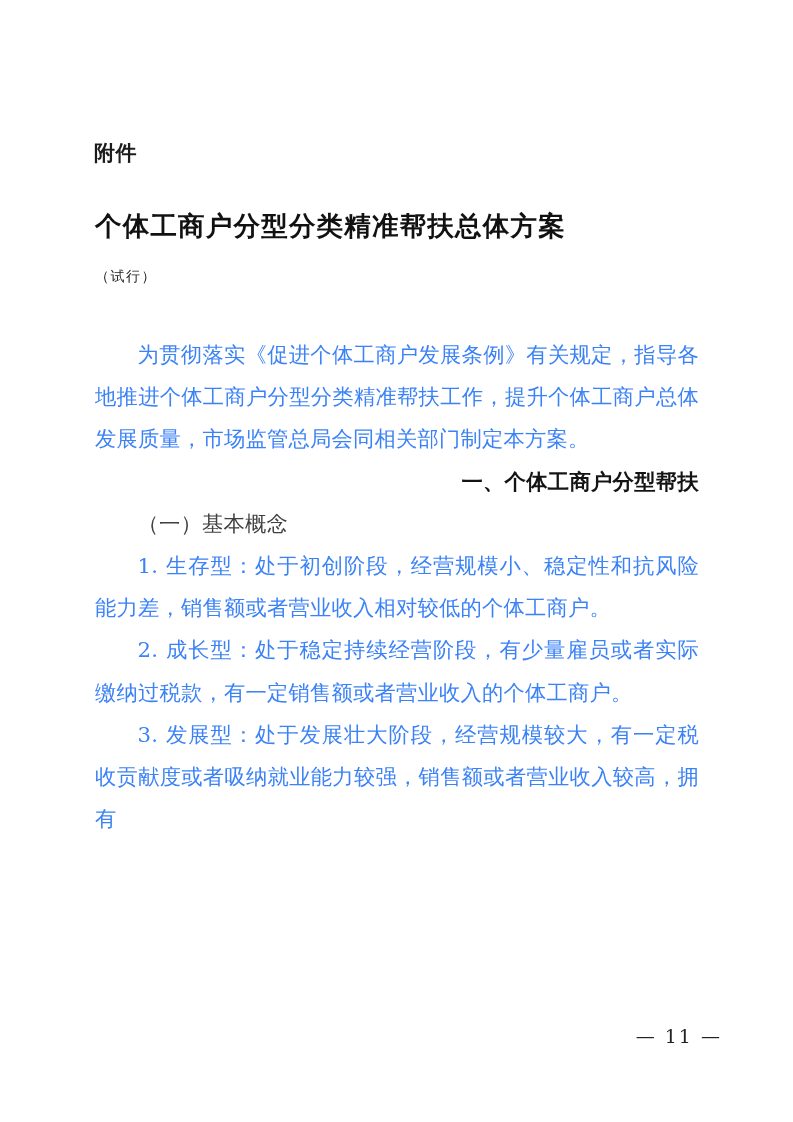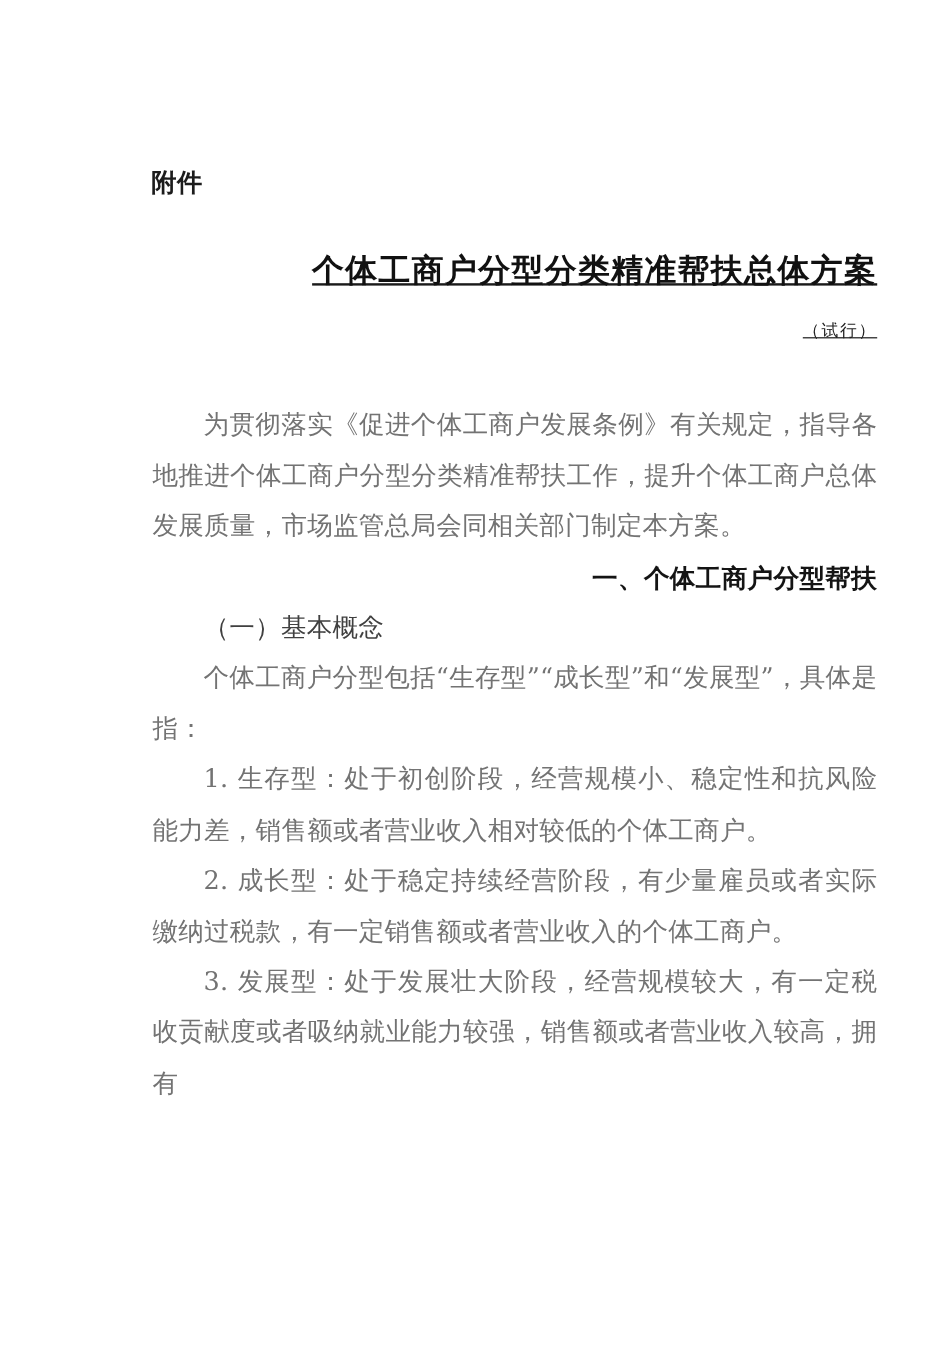--- a/index.html
+++ b/index.html
@@ -16,21 +16,20 @@
     color: #1a1a1a;
     -webkit-font-smoothing: antialiased;
   }
 
   .page {
     position: absolute;
     inset: 0;
     width: 705px;
     height: 1122px;
     background: #ffffff;
-    margin-left: 32px;
   }
 
   
   .attach-label {
     position: absolute;
     left: 94px;
     top: 138px;
     font-family: "Liberation Sans", sans-serif;
     font-weight: bold;
     font-size: 21px;
@@ -39,22 +38,21 @@
     line-height: 30px;
     white-space: nowrap;
   }
 
   
   .title-block {
     position: absolute;
     left: 95px;
     top: 206px;
     width: 604px;
-    text-align: right;
-    text-decoration: underline;
+    text-align: left;
   }
   .doc-title {
     font-family: "DejaVu Serif", "Liberation Serif", serif;
     font-weight: bold;
     font-size: 26.5px;
     letter-spacing: 1.2px;
     color: #111111;
     line-height: 40px;
     white-space: nowrap;
   }
@@ -73,21 +71,21 @@
     position: absolute;
     left: 95px;
     top: 334px;
     width: 604px;
   }
 
   .para {
     font-family: "DejaVu Serif", "Liberation Serif", serif;
     font-size: 21.3px;
     line-height: 42.2px;
-    color: #737373;
+    color: #3b82f6;
     text-align: justify;
     text-justify: inter-character;
     letter-spacing: 0.2px;
     margin: 0;
     text-indent: 2em;
     word-break: break-all;
   }
 
   
   .heading-1 {
@@ -143,24 +141,24 @@
 
   <div class="body-col">
 
     <p class="para">为贯彻落实《促进个体工商户发展条例》有关规定，指导各地推进个体工商户分型分类精准帮扶工作，提升个体工商户总体发展质量，市场监管总局会同相关部门制定本方案。</p>
 
     <p class="heading-1">一、个体工商户分型帮扶</p>
 
 
     <p class="heading-2">（一）基本概念</p>
 
-    <p class="para">个体工商户分型包括“生存型”“成长型”和“发展型”，具体是指：</p>
 
     <p class="para">1. 生存型：处于初创阶段，经营规模小、稳定性和抗风险能力差，销售额或者营业收入相对较低的个体工商户。</p>
 
     <p class="para">2. 成长型：处于稳定持续经营阶段，有少量雇员或者实际缴纳过税款，有一定销售额或者营业收入的个体工商户。</p>
 
     <p class="para">3. 发展型：处于发展壮大阶段，经营规模较大，有一定税收贡献度或者吸纳就业能力较强，销售额或者营业收入较高，拥有</p>
 
   </div>
 
+  <div class="page-number">— 11 —</div>
 
 </div>
 
 </body></html>

